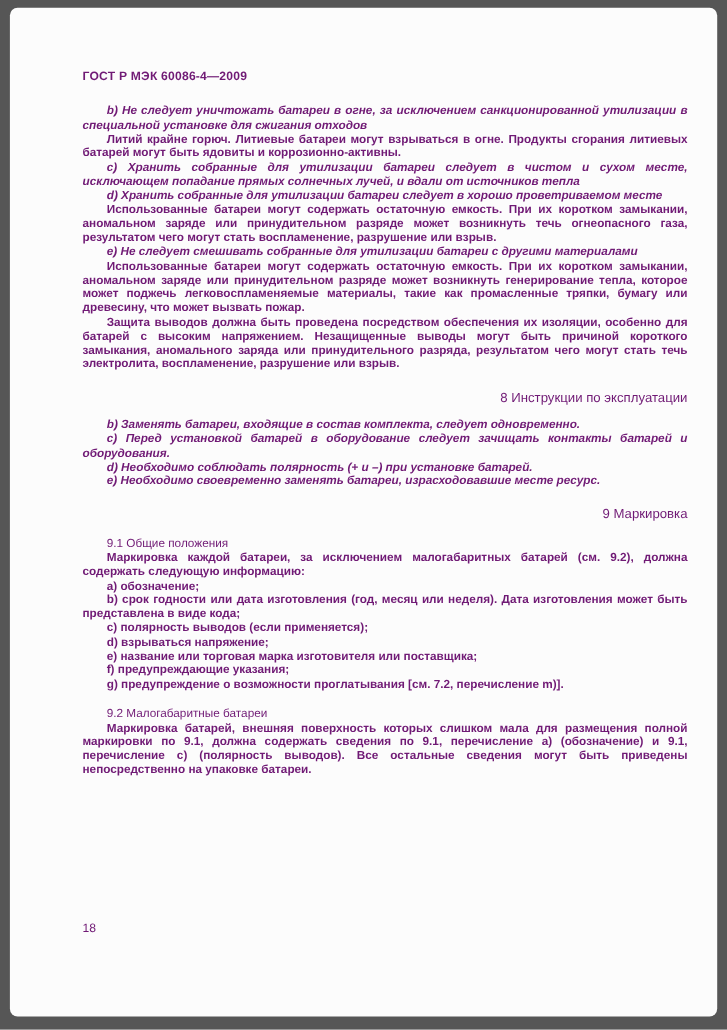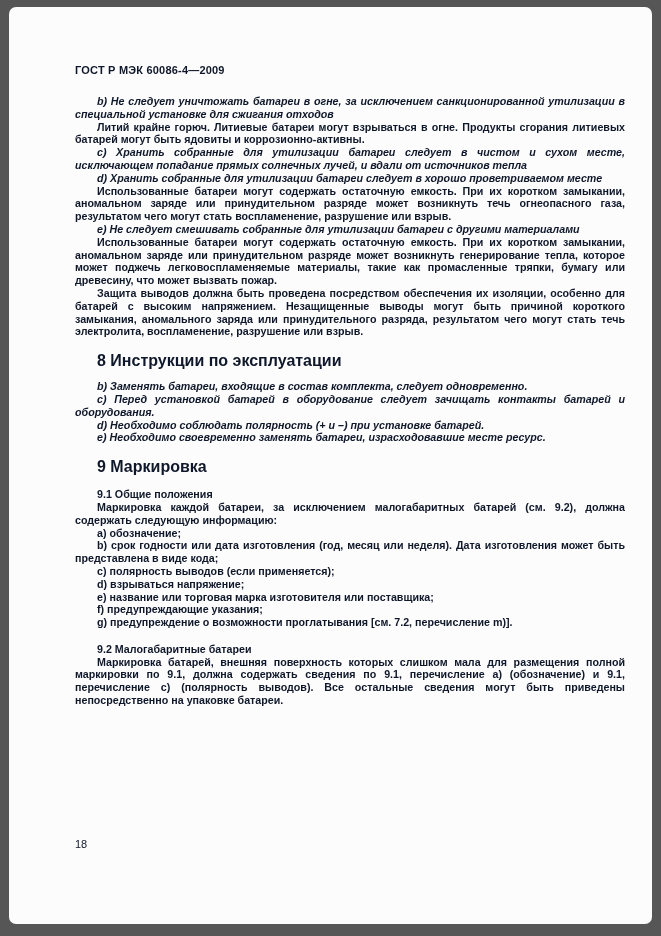--- a/index.html
+++ b/index.html
@@ -14,48 +14,48 @@
   .scan-frame {
     position: absolute; inset: 0;
     padding: 7px 9px 12px 9px;
   }
   .page {
     width: 100%; height: 100%;
     background: #fcfcfc;
     border-radius: 7px;
     position: relative;
     padding: 57px 27px 0 66px;
-    color: #0f172a;
+    color: #701a75;
   }
   .doc-header {
     font-weight: bold;
     font-size: 11px;
     letter-spacing: 0.2px;
     margin: 0 0 19px 0;
   }
   .doc-body {
     font-size: 10.7px;
     line-height: 12.8px;
   }
   p.blk {
     margin: 0;
     text-indent: 22px;
     text-align: justify;
     font-weight: bold;
   }
   p.item-italic { font-style: italic; }
   p.heading {
-    font-weight: bold;
-    font-size: 16px;
+    font-weight: normal;
+    font-size: 12px;
     line-height: 14px;
     margin: 16px 0 12px 0;
-    text-align: left;
+    text-align: right;
   }
   p.subheading {
-    font-weight: bold;
+    font-weight: normal;
     margin-top: 14px;
     text-align: left;
   }
   .page-number {
     position: absolute;
     left: 66px;
     bottom: 74px;
     font-size: 11px;
   }
 </style>

